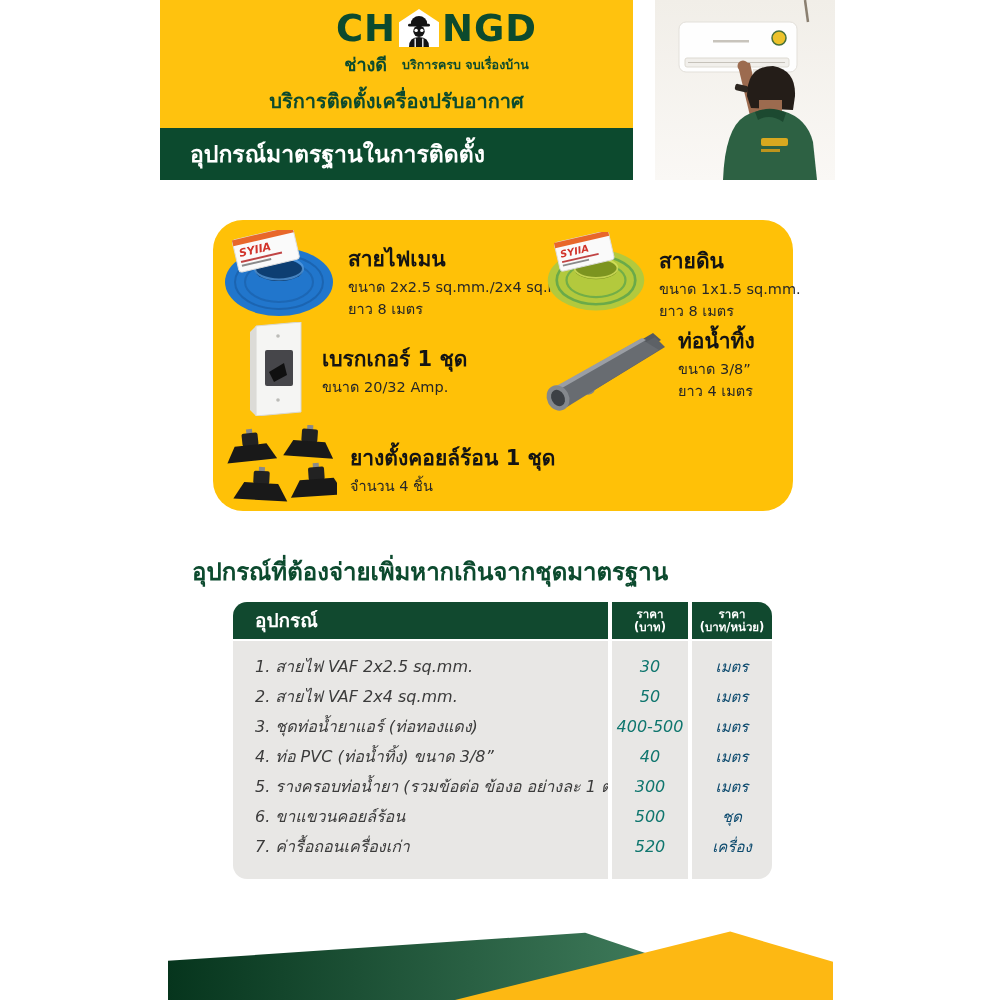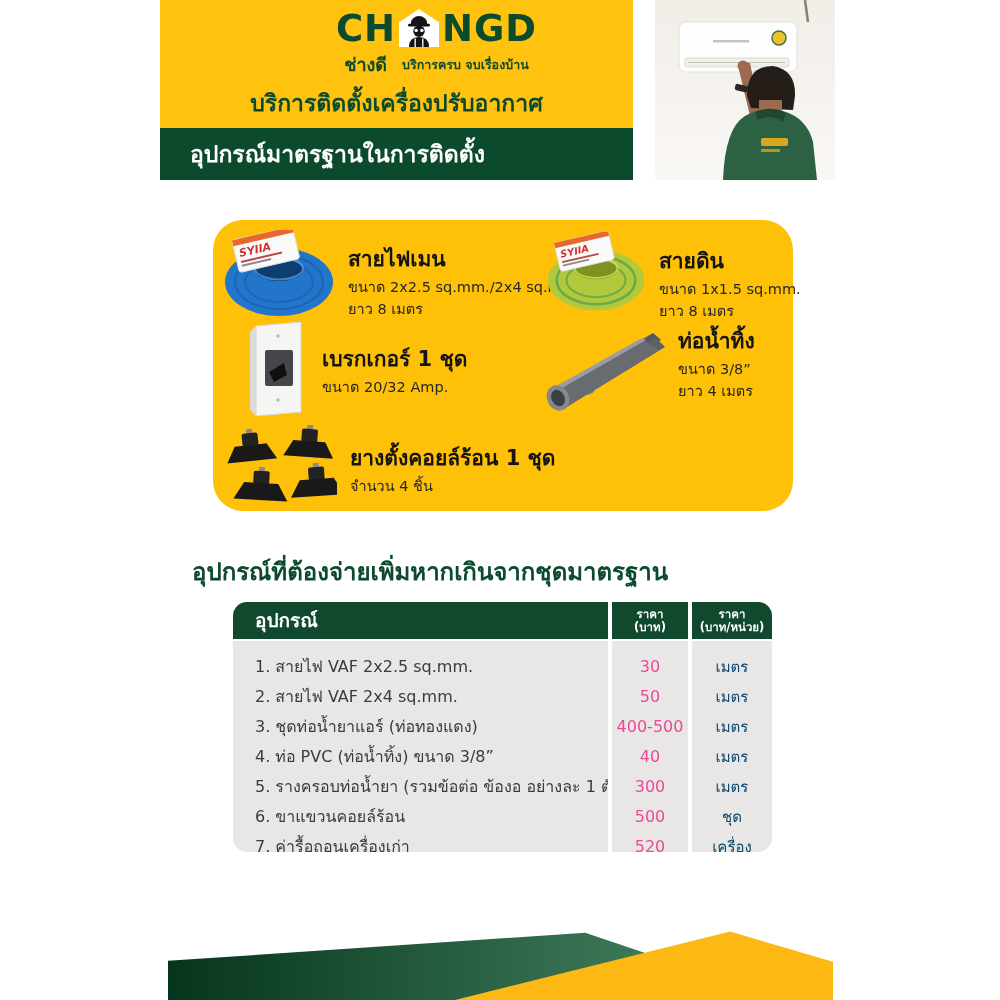--- a/index.html
+++ b/index.html
@@ -8,21 +8,21 @@
 
   
   .header-yellow{position:absolute;left:160px;top:0;width:473px;height:128px;background:#FFC20E;
                  display:flex;flex-direction:column;align-items:center;box-sizing:border-box;}
   .logo-row{margin-top:8px;transform:translateX(40px);display:flex;align-items:center;
             color:#0C4A2E;font-weight:800;font-size:37px;letter-spacing:1px;line-height:1;}
   .logo-row svg{width:42px;height:40px;margin:0 2px;}
   .tagline{transform:translateX(40px);color:#0C4A2E;margin-top:2px;display:flex;align-items:center;gap:15px;}
   .tag-brand{font-size:18px;font-weight:800;}
   .tag-rest{font-size:12.5px;font-weight:700;}
-  .main-title{margin-top:6px;font-size:23px;font-weight:800;color:#0C4A2E;white-space:nowrap;}
+  .main-title{margin-top:6px;font-size:20px;font-weight:800;color:#0C4A2E;white-space:nowrap;}
 
   .green-bar{position:absolute;left:160px;top:128px;width:473px;height:52px;background:#0C4A2E;
              color:#ffffff;font-size:23px;font-weight:800;line-height:52px;padding-left:30px;
              box-sizing:border-box;white-space:nowrap;}
 
   .photo{position:absolute;left:655px;top:0;width:180px;height:180px;}
 
   
   .kit-card{position:absolute;left:213px;top:220px;width:580px;height:291px;background:#FFC107;border-radius:30px;}
   .kit-item{position:absolute;display:flex;}
@@ -40,28 +40,28 @@
 
   .ptable{position:absolute;left:233px;top:602px;width:539px;}
   .ptable-header{display:flex;gap:4px;height:37px;}
   .th{background:#11492F;color:#ffffff;box-sizing:border-box;}
   .th-item{width:375px;border-radius:14px 0 0 0;font-size:19px;font-weight:800;line-height:37px;padding-left:22px;}
   .th-mid{width:76px;display:flex;flex-direction:column;justify-content:center;align-items:center;
           font-size:11.5px;font-weight:700;line-height:13px;text-align:center;}
   .th-last{width:80px;border-radius:0 14px 0 0;display:flex;flex-direction:column;justify-content:center;
            align-items:center;font-size:11.5px;font-weight:700;line-height:13px;text-align:center;}
 
-  .ptable-body{position:relative;height:211px;margin-top:2px;}
+  .ptable-body{position:relative;height:238px;margin-top:2px;font-style:italic;}
   .strip{position:absolute;top:0;bottom:0;background:#E8E7E5;}
   .strip1{left:0;width:375px;border-radius:0 0 0 14px;}
   .strip2{left:379px;width:76px;}
   .strip3{left:459px;width:80px;border-radius:0 0 14px 0;}
   .t-row{position:absolute;left:0;width:539px;height:30px;display:flex;gap:4px;}
   .tr-item{width:375px;box-sizing:border-box;padding-left:22px;font-size:16px;color:#3B3B3B;line-height:30px;white-space:nowrap;overflow:hidden;}
-  .tr-price{width:76px;text-align:center;font-size:16px;color:#ec4899;line-height:30px;}
+  .tr-price{width:76px;text-align:center;font-size:16px;color:#0f766e;line-height:30px;}
   .tr-unit{width:80px;text-align:center;font-size:15px;color:#0c4a6e;line-height:30px;}
   #r0{top:11px;}#r1{top:41px;}#r2{top:71px;}#r3{top:101px;}#r4{top:131px;}#r5{top:161px;}#r6{top:191px;}
 
   
   .shape-green{position:absolute;left:168px;top:930px;width:492px;height:70px;z-index:1;
                background:linear-gradient(90deg,#06351D 0%,#3F7B5B 100%);
                clip-path:polygon(0 44%,84.8% 4%,100% 40%,100% 100%,0 100%);}
   .shape-yellow{position:absolute;left:455px;top:928px;width:378px;height:72px;z-index:2;background:#FDB813;
                 clip-path:polygon(0 100%,72.8% 5%,100% 47%,100% 100%);}
 </style>

